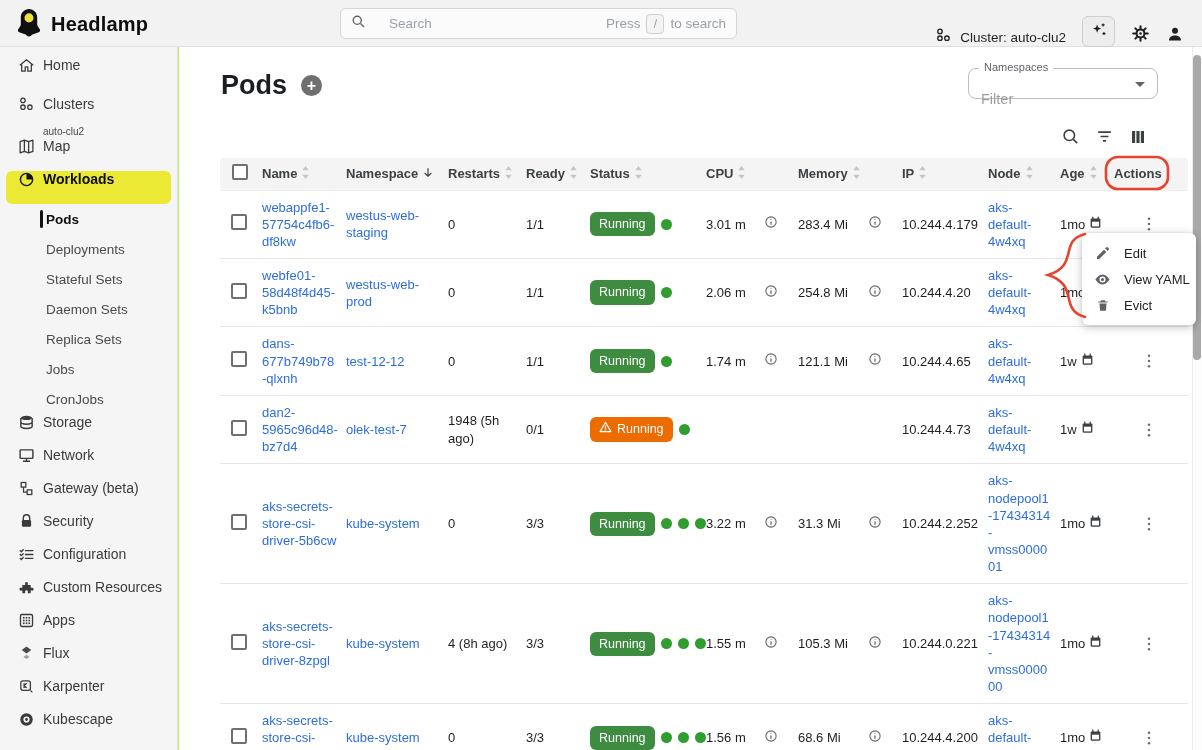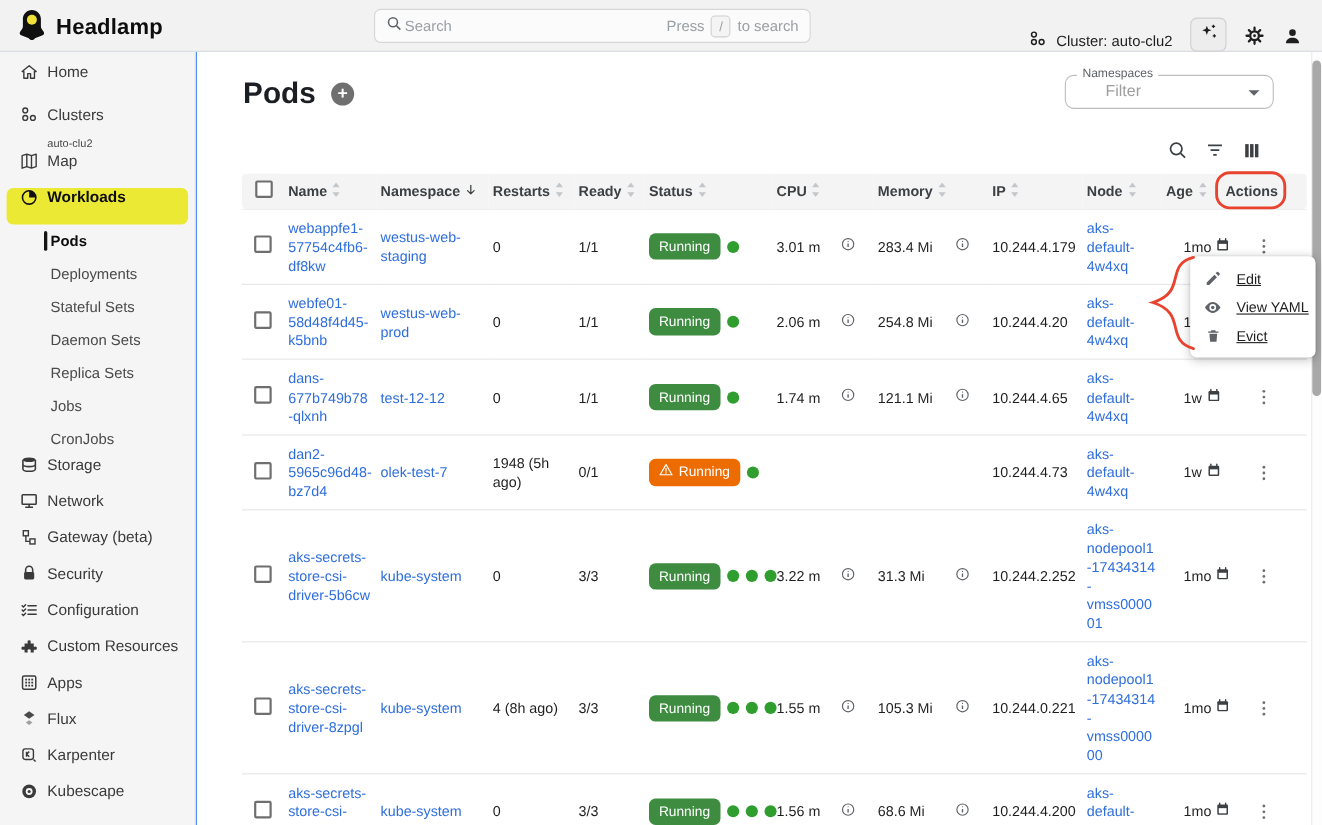--- a/index.html
+++ b/index.html
@@ -1,27 +1,27 @@
 <!DOCTYPE html>
 <html><head>
 <meta charset="utf-8">
 <style>
   * { margin:0; padding:0; box-sizing:border-box; }
   html,body { width:1202px; height:750px; overflow:hidden; }
   body { font-family:"Liberation Sans", sans-serif; background:#fff; color:#1f1f1f; }
-  #app { position:relative; width:1202px; height:750px; overflow:hidden; background:#3b82f6; }
+  #app { position:relative; width:1202px; height:750px; overflow:hidden; background:#bef264; }
 
   
   .topbar { position:absolute; top:0; left:0; width:1202px; height:47px; background:#f2f2f2;
             border-bottom:1px solid #e0e0e0; z-index:6; }
   .brand { position:absolute; left:16px; top:8px; display:flex; align-items:center; gap:9px; }
   .brand-name { font-size:20px; font-weight:800; letter-spacing:.2px; color:#0d0d0d; }
   .searchbox { position:absolute; left:340px; top:8px; width:397px; height:31px; background:#fbfbfb;
                border:1px solid #d6d6d6; border-radius:6px; display:flex; align-items:center;
-               padding:0 10px; gap:2px; }
+               padding:0 10px; gap:23px; }
   .searchbox .ph { color:#9aa0a6; font-size:13.5px; flex:1; }
   .search-hint { display:flex; align-items:center; gap:6px; color:#9aa0a6; font-size:13.5px; }
   .keycap { border:1px solid #d0d0d0; background:#f4f4f4; border-radius:4px; min-width:18px; height:20px;
             display:inline-flex; align-items:center; justify-content:center; font-size:12px; color:#9aa0a6; }
   .top-right { position:absolute; right:18px; top:0; height:47px; display:flex; align-items:flex-end; gap:16px; }
   .cluster-chip { display:flex; align-items:center; gap:8px; font-size:13.5px; color:#1f1f1f; }
   .ai-btn { width:33px; height:31px; border:1px solid #cfcfcf; border-radius:6px; background:#ededed;
             display:flex; align-items:center; justify-content:center; }
   .icon-btn { display:flex; align-items:center; justify-content:center; }
 
@@ -41,21 +41,21 @@
 
   
   .main { position:absolute; top:47px; left:179px; width:1023px; height:703px; background:#fff; }
   .page-title-row { position:absolute; left:42px; top:23px; display:flex; align-items:center; gap:14px; }
   .page-title { font-size:27px; font-weight:700; color:#1b1e23; }
   .plus-btn { width:21px; height:21px; border-radius:50%; background:#6f6f6f; color:#fff; display:flex;
               align-items:center; justify-content:center; font-size:16px; font-weight:700; line-height:1; cursor:pointer; }
   .ns-select { position:absolute; left:789px; top:21px; width:190px; height:31px; border:1px solid #bdbdbd;
                border-radius:8px; }
   .ns-label { position:absolute; top:-8px; left:10px; background:#fff; padding:0 5px; font-size:11px; color:#5f6368; }
-  .ns-value { position:absolute; left:12px; top:0; line-height:29px; font-size:14.5px; color:#9e9e9e;margin-left:24px; }
+  .ns-value { position:absolute; left:12px; top:16px; line-height:29px; font-size:14.5px; color:#9e9e9e; }
   .ns-arrow { position:absolute; right:12px; top:13px; width:0; height:0; border-left:5px solid transparent;
               border-right:5px solid transparent; border-top:5px solid #5f6368; }
   .table-tools { position:absolute; right:55px; top:80px; display:flex; align-items:center; gap:15px; }
   .table-tools .icon-btn { cursor:pointer; }
 
   
   .table-wrap { position:absolute; left:41px; top:111px; width:968px; }
   table { border-collapse:collapse; table-layout:fixed; width:968px; font-size:13px; }
   thead th { background:#f4f4f4; height:32px; font-size:13px; font-weight:700; color:#3c4043;
              text-align:left; padding:0 2px 0 4px; white-space:nowrap; }
@@ -69,26 +69,26 @@
   td.c-cb, th.c-cb { text-align:center; }
   .lnk { color:#2e6edc; cursor:pointer; overflow-wrap:anywhere; word-break:break-word; }
   .cell-plain { color:#1f1f1f; overflow-wrap:anywhere; }
   .status-cell { display:flex; align-items:center; }
   .badge { display:inline-flex; align-items:center; gap:5px; background:#3d8c40; color:#fff; font-size:12.5px;
            padding:4px 9px; border-radius:6px; white-space:nowrap; }
   .badge.warn { background:#ed6c02; }
   .dot { width:11px; height:11px; border-radius:50%; background:#2f9e2f; margin-left:6px; flex:0 0 11px; }
   .dot:first-of-type { margin-left:10px; }
   .metric { display:flex; align-items:center; justify-content:space-between; padding-right:12px; }
-  .age-cell { display:flex; align-items:center; gap:4px; white-space:nowrap;margin-left:16px; }
+  .age-cell { display:flex; align-items:center; gap:4px; white-space:nowrap; }
   .kebab { display:flex; justify-content:center; cursor:pointer; }
 
   
   .ctx-menu { position:absolute; left:1082px; top:233px; width:114px; background:#fff; border-radius:6px;
-              box-shadow:0 2px 10px rgba(0,0,0,.24), 0 0 2px rgba(0,0,0,.12); padding:7px 0; z-index:30;text-decoration:underline; }
+              box-shadow:0 2px 10px rgba(0,0,0,.24), 0 0 2px rgba(0,0,0,.12); padding:7px 0; z-index:30; }
   .ctx-item { display:flex; align-items:center; gap:13px; height:26px; padding:0 12px; font-size:13px;
               color:#1f1f1f; cursor:pointer; white-space:nowrap; }
   .ctx-icon { width:17px; display:flex; align-items:center; justify-content:center; }
 
   
   .scroll-track { position:absolute; right:0; top:47px; width:10px; height:703px; background:#fdfdfd;
                   border-left:1px solid #ececec; z-index:4; }
   .scroll-thumb { position:absolute; right:1px; top:55px; width:8px; height:305px; background:#a9a9a9;
                   border-radius:4px; z-index:5; cursor:pointer; }
 

